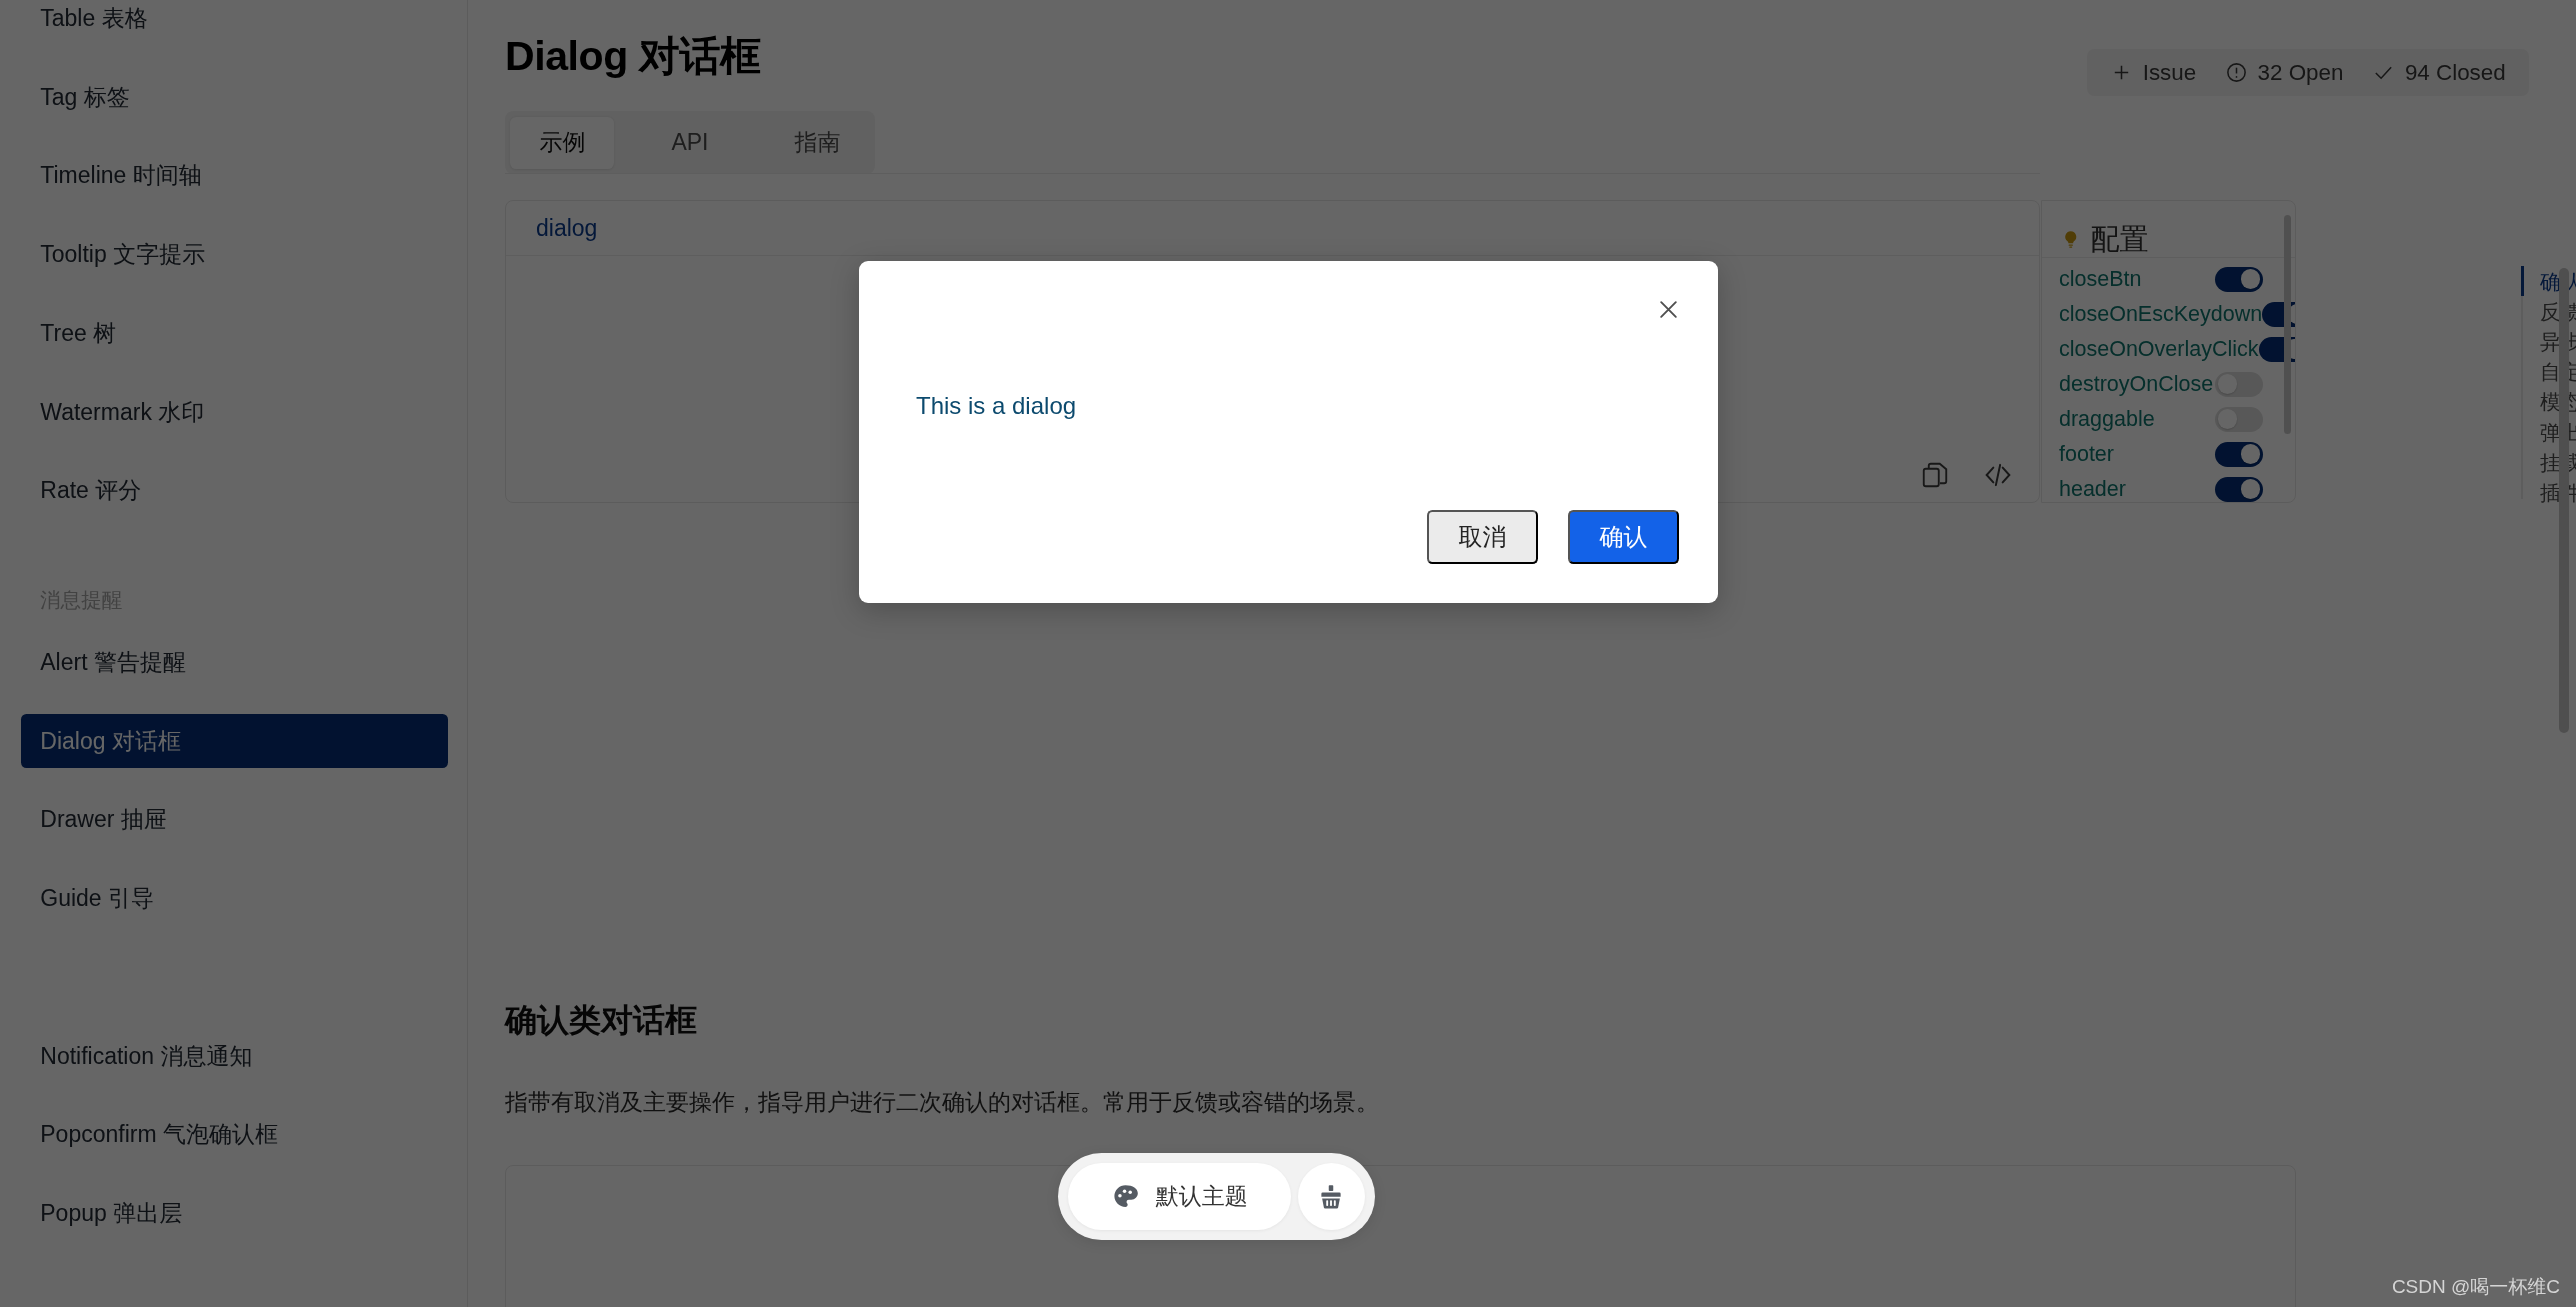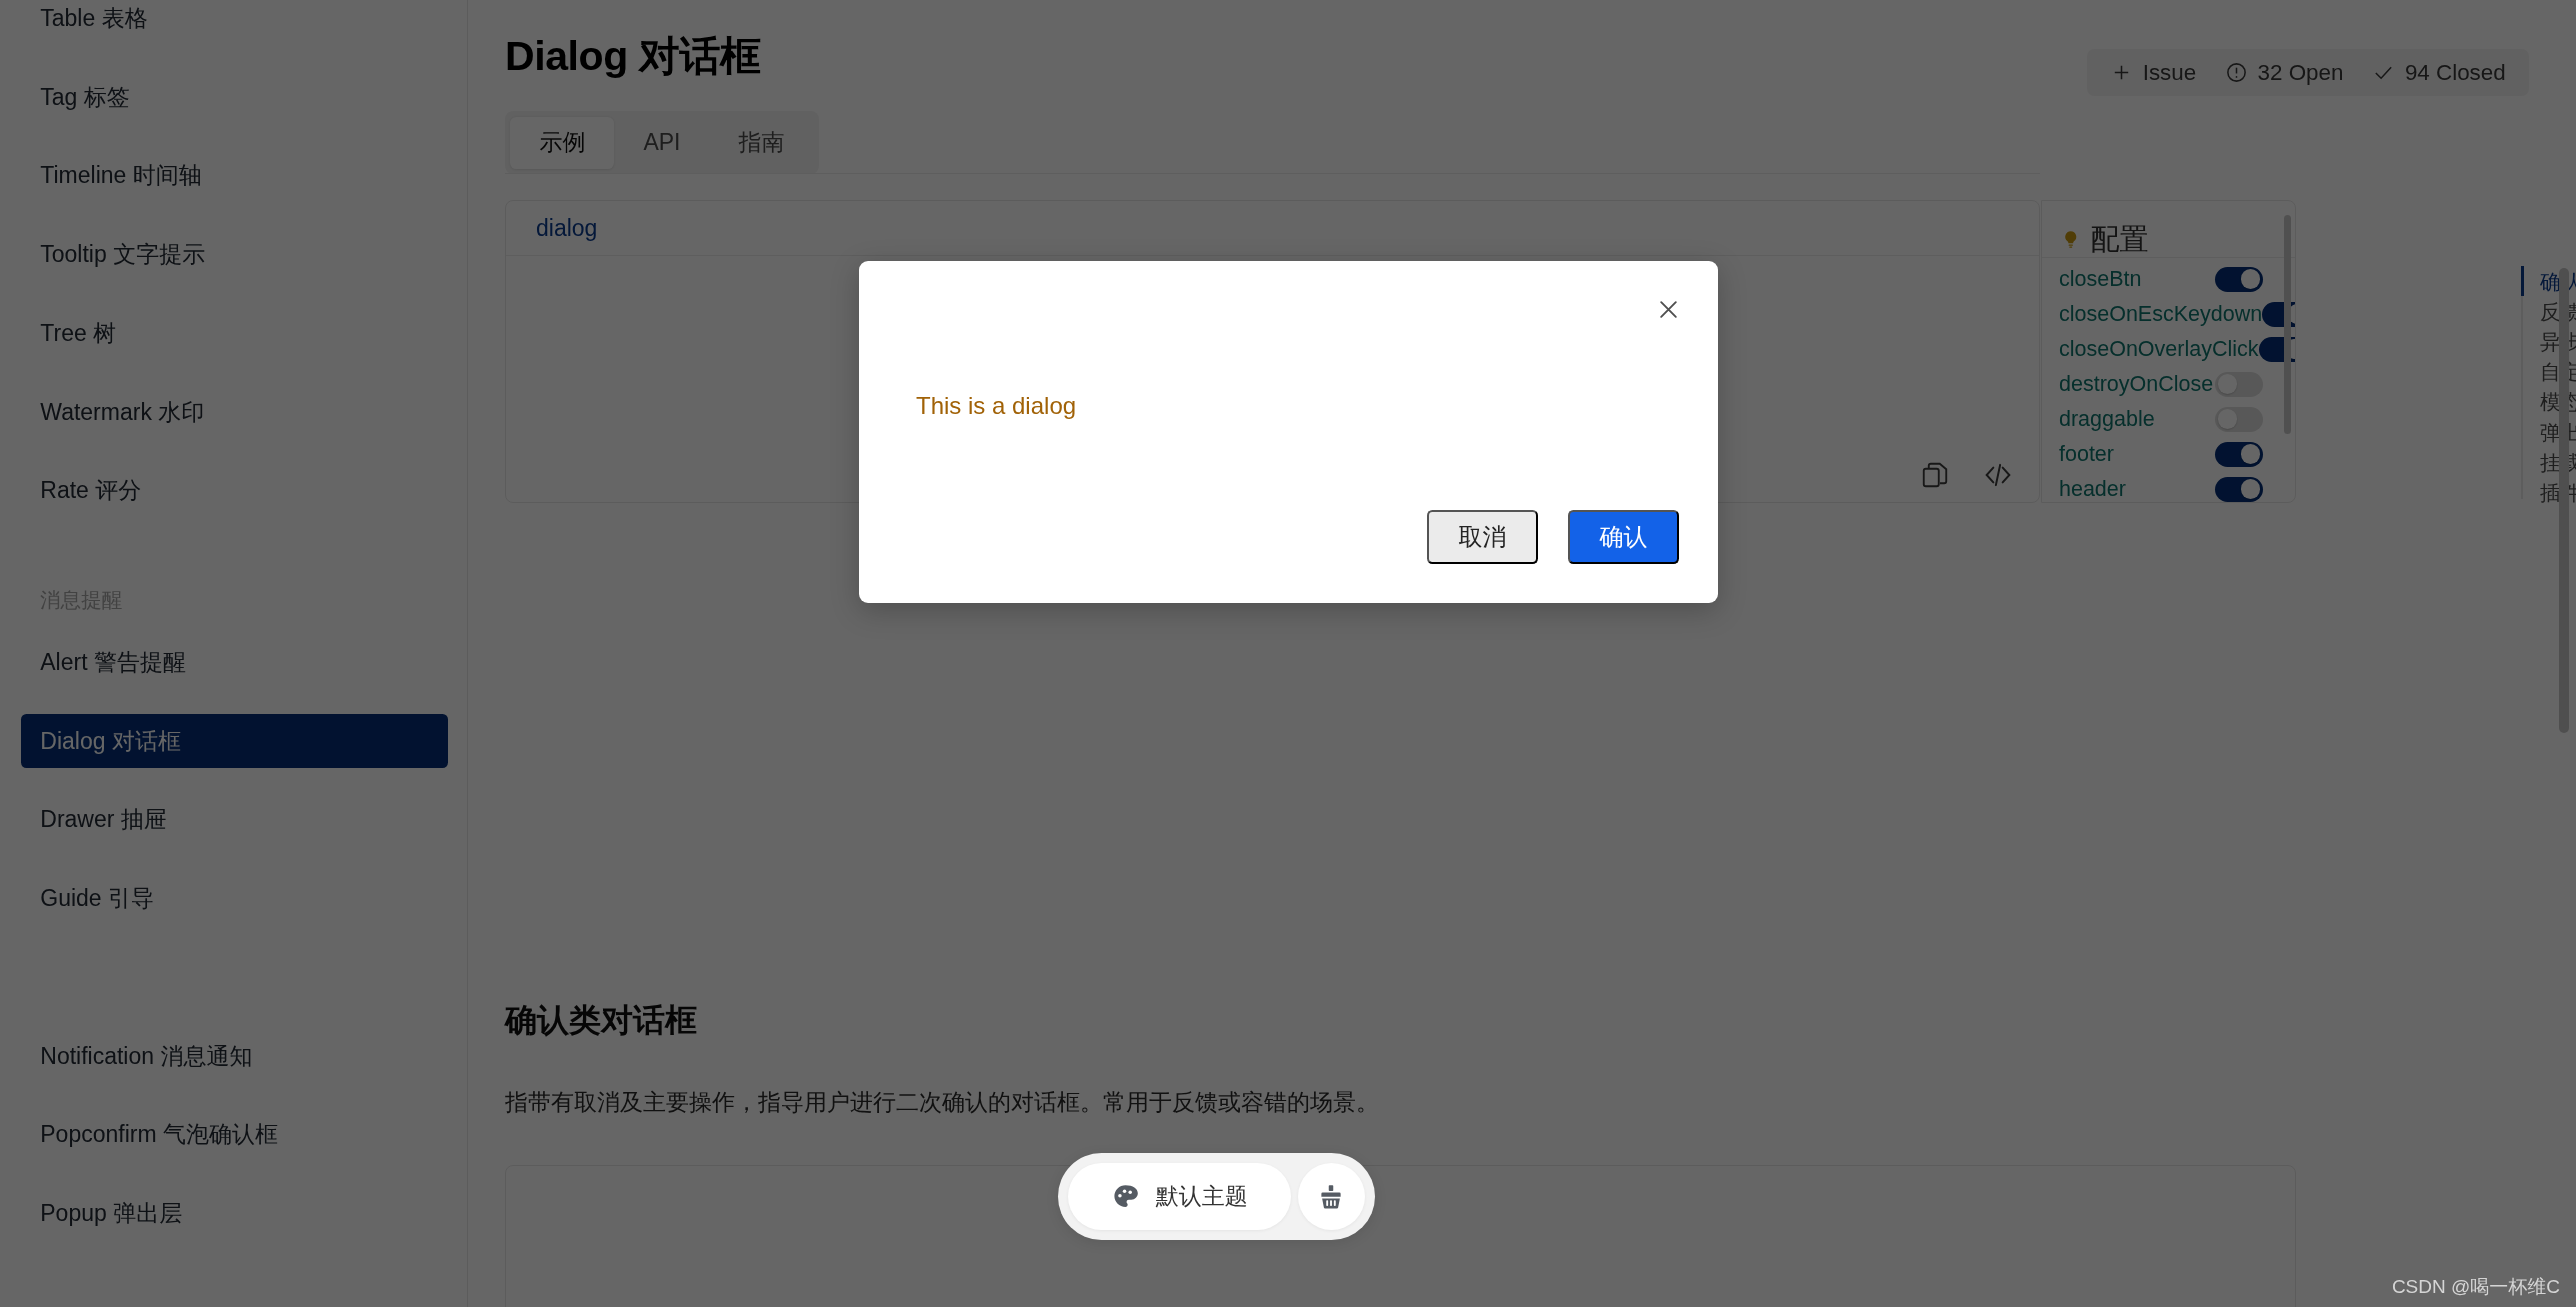--- a/index.html
+++ b/index.html
@@ -74,20 +74,21 @@
   .ic { display:inline-flex; align-items:center; justify-content:center; }
 
   
   #tabs {
     position: absolute; left: 36px; top: 111px;
     height: 63px;
     background: #f3f3f3;
     border-radius: 8px;
     display: flex; align-items: center;
     padding: 5.4px;
+    gap: 28px;
   }
   .tab {
     height: 52px; min-width: 89px;
     display: flex; align-items: center; justify-content: center;
     padding: 0 29px;
     font-size: 23px; color: #4b4b4b;
     border-radius: 6.3px;
     white-space: nowrap;
   }
   .tab.active {
@@ -264,21 +265,21 @@
     box-shadow: 0 7.2px 29px rgba(0,0,0,.22);
     z-index: 600;
   }
   #dialog-close {
     position: absolute; right: 30px; top: 29px;
     width: 39px; height: 39px;
     display: flex; align-items: center; justify-content: center;
   }
   #dialog-body {
     position: absolute; left: 57px; top: 131px;
-    font-size: 24px; color: #a16207;
+    font-size: 24px; color: #0c4a6e;
   }
   #dialog-footer {
     position: absolute; right: 39px; bottom: 39px;
     display: flex; align-items: center; gap: 30px;
   }
   .btn {
     height: 54px; min-width: 111px;
     display: flex; align-items: center; justify-content: center;
     border-radius: 5.4px; font-size: 24px;
     padding: 0 27px;

